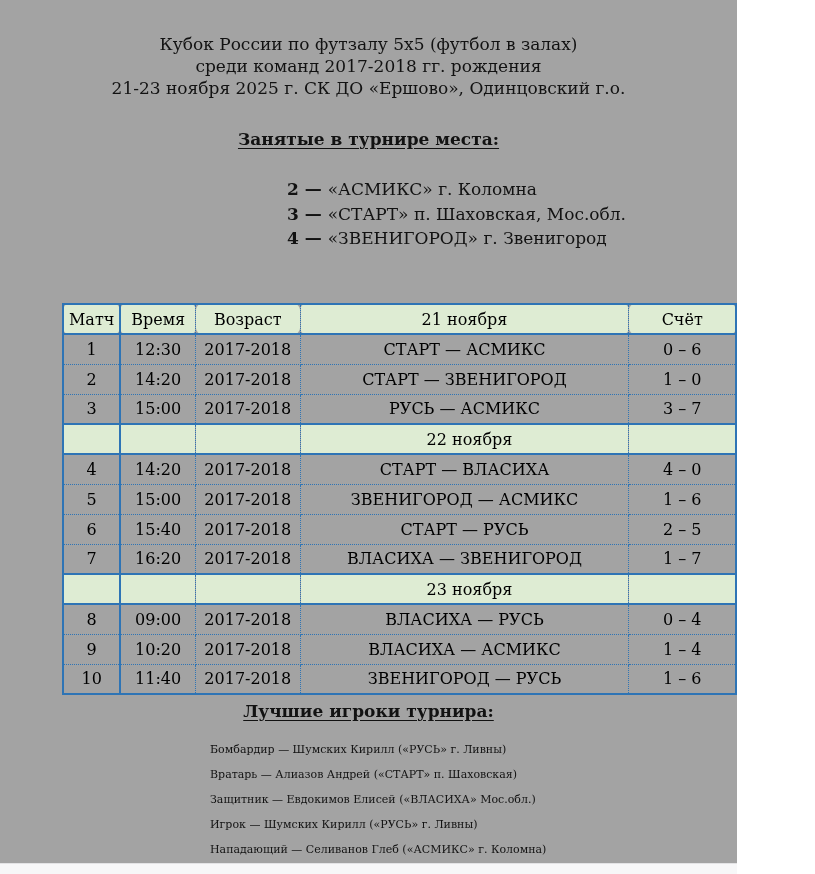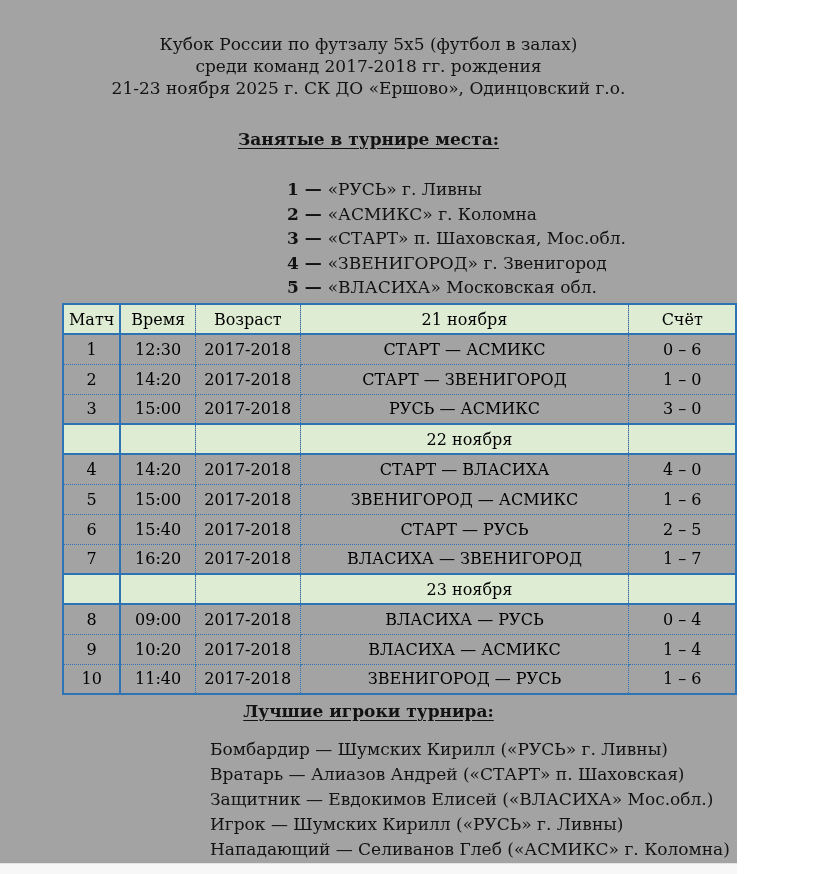--- a/index.html
+++ b/index.html
@@ -56,34 +56,34 @@
     border: 1px dotted var(--tb);
     text-align: center;
     vertical-align: middle;
     height: 30px;
     padding: 0 2px;
     font-weight: normal;
     overflow: hidden;
     white-space: nowrap;
   }
   .schedule-table { border: 2px solid var(--tb); }
-  .schedule-table th { background: var(--green); border-bottom: 2px solid var(--tb); }
+  .schedule-table th { background: var(--green); border-bottom: 2px solid var(--tb); border-radius: 6px; }
   .schedule-table th:first-child,
   .schedule-table td:first-child { border-right: 2px solid var(--tb); }
   .schedule-table tr.date-row td {
     background: var(--green);
     border-top: 2px solid var(--tb);
     border-bottom: 2px solid var(--tb);
     padding-left: 12px;
   }
   
   .players-list {
     position: absolute;
     top: 737px; left: 210px;
-    font-size: 17px;
+    font-size: 11px;
     line-height: 25px;
     list-style: none;
   }
   
   .bottom-edge {
     position: absolute;
     left: 0; bottom: 0;
     width: 100%; height: 11px;
     background: #f7f7f8;
     border-top: 1px solid #e3e3e5;
@@ -96,25 +96,23 @@
 
   <div class="title-block">
     <div>Кубок России по футзалу 5х5 (футбол в залах)</div>
     <div>среди команд 2017-2018 гг. рождения</div>
     <div>21-23 ноября 2025 г. СК ДО «Ершово», Одинцовский г.о.</div>
   </div>
 
   <div class="section-heading standings-heading">Занятые в турнире места:</div>
 
   <ul class="standings-list" id="standings-list">
-      <li><span class="place-num">1 — </span><span>«РУСЬ» г. Ливны</span></li>
       <li><span class="place-num">2 — </span><span>«АСМИКС» г. Коломна</span></li>
       <li><span class="place-num">3 — </span><span>«СТАРТ» п. Шаховская, Мос.обл.</span></li>
       <li><span class="place-num">4 — </span><span>«ЗВЕНИГОРОД» г. Звенигород</span></li>
-      <li><span class="place-num">5 — </span><span>«ВЛАСИХА» Московская обл.</span></li>
     </ul>
 
   <table class="schedule-table">
     <colgroup id="schedule-colgroup">
         <col style="width: 58px;">
         <col style="width: 77px;">
         <col style="width: 106px;">
         <col style="width: 339px;">
         <col style="width: 114px;">
       </colgroup>
@@ -140,21 +138,21 @@
           <td>14:20</td>
           <td>2017-2018</td>
           <td>СТАРТ — ЗВЕНИГОРОД</td>
           <td>1 – 0</td>
         </tr>
         <tr>
           <td>3</td>
           <td>15:00</td>
           <td>2017-2018</td>
           <td>РУСЬ — АСМИКС</td>
-          <td>3 – 0</td>
+          <td>3 – 7</td>
         </tr>
         <tr class="date-row">
           <td></td>
           <td></td>
           <td></td>
           <td>22 ноября</td>
           <td></td>
         </tr>
         <tr>
           <td>4</td>

